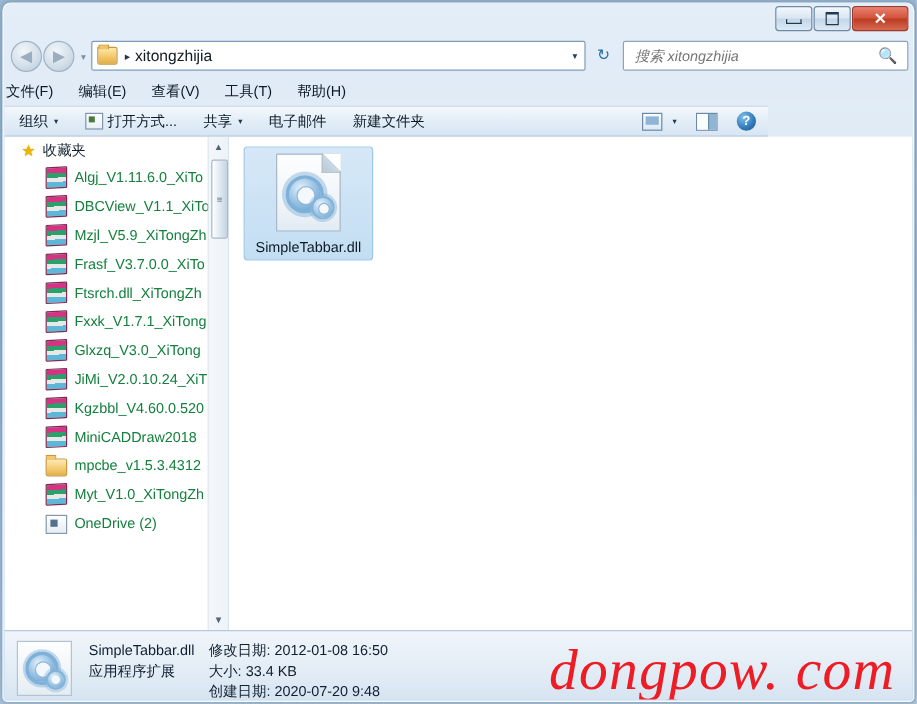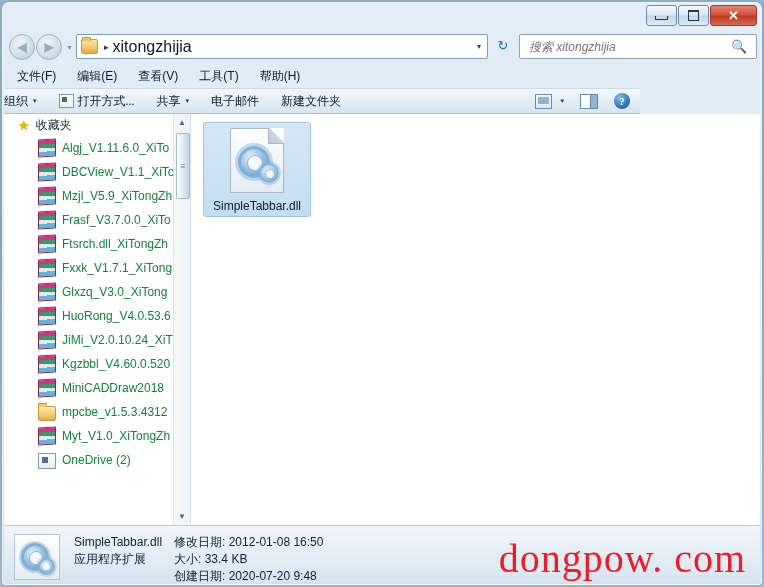--- a/index.html
+++ b/index.html
@@ -127,21 +127,21 @@
     border: 1px solid #c9983c;
     border-bottom: none;
     border-radius: 1px 1px 0 0;
   }
   .addr-sep {
     margin: 0 4px 0 6px;
     color: #23384c;
     font-size: 9px;
   }
   .addr-crumb {
-    font-size: 16px;
+    font-size: 13px;
     color: #101820;
   }
   .addr-drop {
     margin-left: auto;
     margin-right: 6px;
     color: #2b3f52;
     font-size: 8px;
   }
   .refreshbtn {
     position: absolute;
@@ -177,43 +177,42 @@
     font-size: 13px;
   }
 
   
   .menubar {
     position: absolute;
     left: 0; top: 62px;
     width: 758px; height: 23px;
     display: flex;
     align-items: center;
-    padding-left: 12px;
     box-sizing: border-box;
   }
   .menuitem {
     font-size: 12px;
     color: #0c1b28;
     margin-right: 17px;
     padding: 1px 2px;
     white-space: nowrap;
   }
 
   
   .toolbar {
     position: absolute;
     left: 1px; top: 85px;
     width: 636px; height: 26px;
     background: linear-gradient(180deg, #f4f8fc 0%, #e4eef7 45%, #d7e6f3 100%);
     border-top: 1px solid #ccd9e6;
     border-bottom: 1px solid #a8c0d4;
     display: flex;
     align-items: center;
+    padding-left: 12px;
     box-sizing: border-box;
-    font-family: Liberation Serif, serif;
   }
   .tbitem {
     font-size: 12px;
     color: #0c1b28;
     display: flex;
     align-items: center;
     margin-right: 22px;
     white-space: nowrap;
   }
   .tbcaret { font-size: 7px; margin-left: 5px; color: #22384c; }
@@ -519,25 +518,26 @@
   }
   .det-line { display: flex; }
   .det-col1 { width: 100px; flex: 0 0 auto; }
   .det-col2 { flex: 1; }
 
   .watermark {
     position: absolute;
     right: 14px;
     bottom: 2px;
     font-family: "Liberation Serif", serif;
-    font-size: 40px;
+    font-size: 48px;
     color: #ee1c24;
     letter-spacing: 1px;
     line-height: 44px;
     white-space: nowrap;
+    font-style: italic;
   }
 </style>
 </head>
 <body>
 
 <div class="window">
 
   <div class="titlebar">
     <div class="winbtns">
       <div class="wbtn">
@@ -654,24 +654,20 @@
       <div class="nav-item">
         <span class="ico ico-archive"></span>
         <span>Fxxk_V1.7.1_XiTong</span>
       </div>
       <div class="nav-item">
         <span class="ico ico-archive"></span>
         <span>Glxzq_V3.0_XiTong</span>
       </div>
       <div class="nav-item">
         <span class="ico ico-archive"></span>
-        <span>HuoRong_V4.0.53.6</span>
-      </div>
-      <div class="nav-item">
-        <span class="ico ico-archive"></span>
         <span>JiMi_V2.0.10.24_XiT</span>
       </div>
       <div class="nav-item">
         <span class="ico ico-archive"></span>
         <span>Kgzbbl_V4.60.0.520</span>
       </div>
       <div class="nav-item">
         <span class="ico ico-archive"></span>
         <span>MiniCADDraw2018</span>
       </div>

